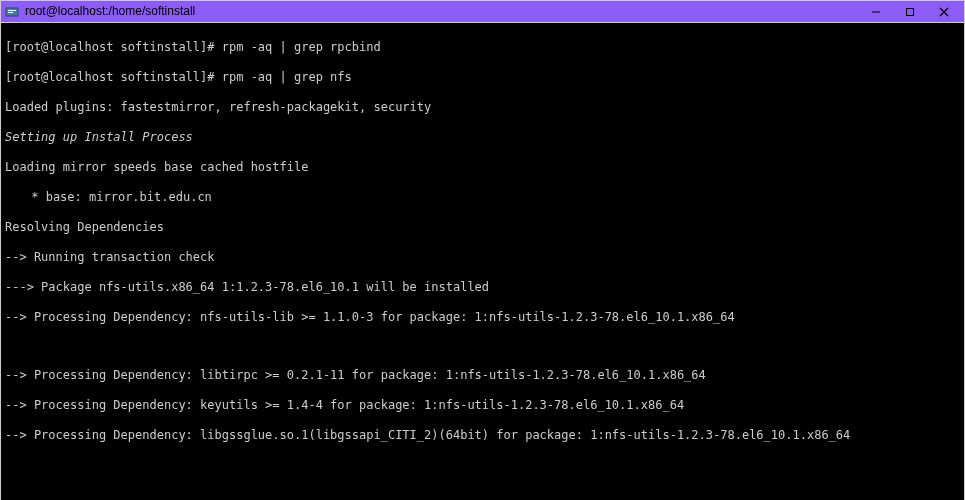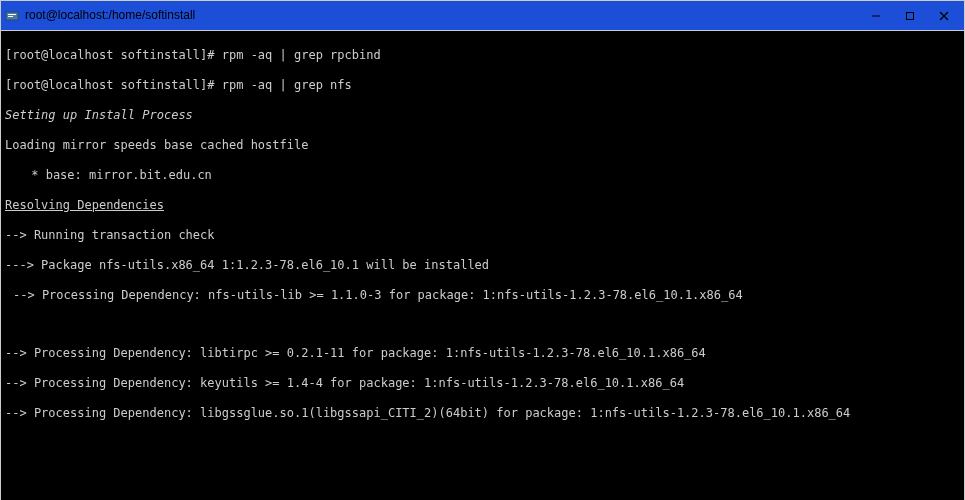--- a/index.html
+++ b/index.html
@@ -1,18 +1,18 @@
 <!DOCTYPE html>
 <html><head>
 <meta charset="utf-8">
 <style>
   * { box-sizing: border-box; }
   html, body { margin:0; padding:0; font-family: "Consolas","Menlo",monospace; font-size:12px; line-height:1.25; color:#eee; background:#000; }
   .window { width:965px; border:1px solid #ccc; background:#000; }
-  .titlebar { height:30px; background:#1d4ed8; color:#000; display:flex; align-items:center; padding:0 4px; border-bottom:1px solid #ccc; font-family:"Segoe UI",Arial,sans-serif; font-size:12px; }
+  .titlebar { height:22px; background:#8b5cf6; color:#000; display:flex; align-items:center; padding:0 4px; border-bottom:1px solid #ccc; font-family:"Segoe UI",Arial,sans-serif; font-size:12px; }
   .titlebar .icon { width:14px; height:14px; margin-right:6px; display:inline-flex; align-items:center; justify-content:center; }
   .titlebar .title { flex:1; }
   .titlebar .ctrls { display:flex; gap:14px; padding:0 6px; }
   .titlebar .ctrl { width:20px; height:20px; display:flex; align-items:center; justify-content:center; cursor:pointer; }
   .terminal { background:#000; color:#ccc; padding:2px 4px 8px 4px; white-space:pre; overflow:hidden; }
   .line { white-space:pre; }
 </style>
 </head>
 <body>
 
@@ -43,27 +43,28 @@
             <line x1="1" y1="1" x2="9" y2="9" stroke="#000" stroke-width="1.2"></line>
             <line x1="9" y1="1" x2="1" y2="9" stroke="#000" stroke-width="1.2"></line>
           </svg>
         </span>
     </div>
   </div>
 
   <div class="terminal">
 <span class="line" style="display: block;"><span>[root@localhost softinstall]# </span><span>rpm -aq | grep rpcbind</span></span>
 <span class="line" style="display: block;"><span>[root@localhost softinstall]# </span><span>rpm -aq | grep nfs</span></span>
+<span class="line" style="display: block;">Loaded plugins: fastestmirror, refresh-packagekit, security</span>
 <span class="line" style="display: block; font-style: italic;">Setting up Install Process</span>
 <span class="line" style="display: block;">Loading mirror speeds base cached hostfile</span>
 <span class="line" style="display: block; margin-left: 19px;"> * base: mirror.bit.edu.cn</span>
-<span class="line" style="display: block; text-decoration: underline;">Resolving Dependencies</span>
+<span class="line" style="display: block;">Resolving Dependencies</span>
 <span class="line" style="display: block;">--&gt; Running transaction check</span>
 <span class="line" style="display: block;">---&gt; Package nfs-utils.x86_64 1:1.2.3-78.el6_10.1 will be installed</span>
-<span class="line" style="display: block; margin-left: 8px;">--&gt; Processing Dependency: nfs-utils-lib &gt;= 1.1.0-3 for package: 1:nfs-utils-1.2.3-78.el6_10.1.x86_64</span>
+<span class="line" style="display: block;">--&gt; Processing Dependency: nfs-utils-lib &gt;= 1.1.0-3 for package: 1:nfs-utils-1.2.3-78.el6_10.1.x86_64</span>
 <span class="line" style="display: block; margin-top: 28px;">--&gt; Processing Dependency: libtirpc &gt;= 0.2.1-11 for package: 1:nfs-utils-1.2.3-78.el6_10.1.x86_64</span>
 <span class="line" style="display: block;">--&gt; Processing Dependency: keyutils &gt;= 1.4-4 for package: 1:nfs-utils-1.2.3-78.el6_10.1.x86_64</span>
 <span class="line" style="display: block;">--&gt; Processing Dependency: libgssglue.so.1(libgssapi_CITI_2)(64bit) for package: 1:nfs-utils-1.2.3-78.el6_10.1.x86_64</span>
 
 
 
 
 
 
 

